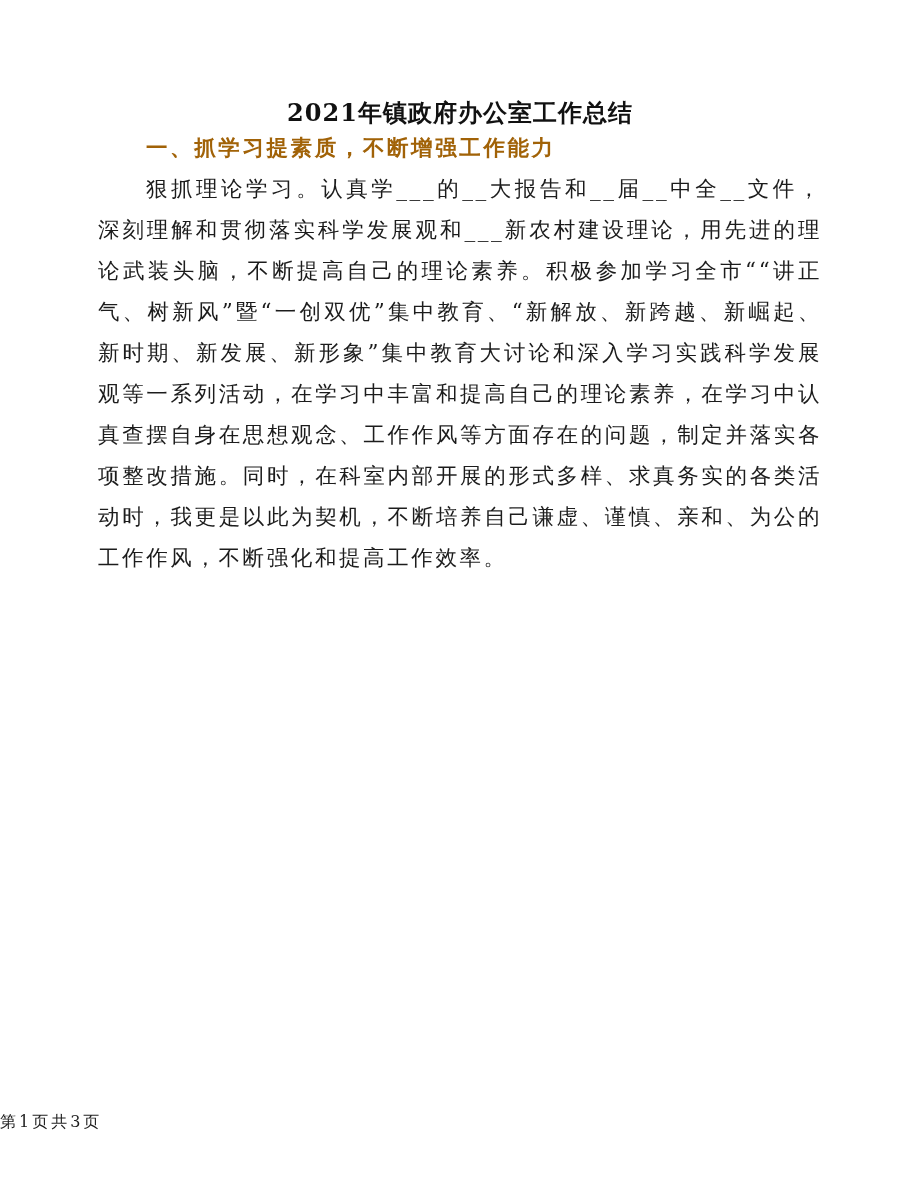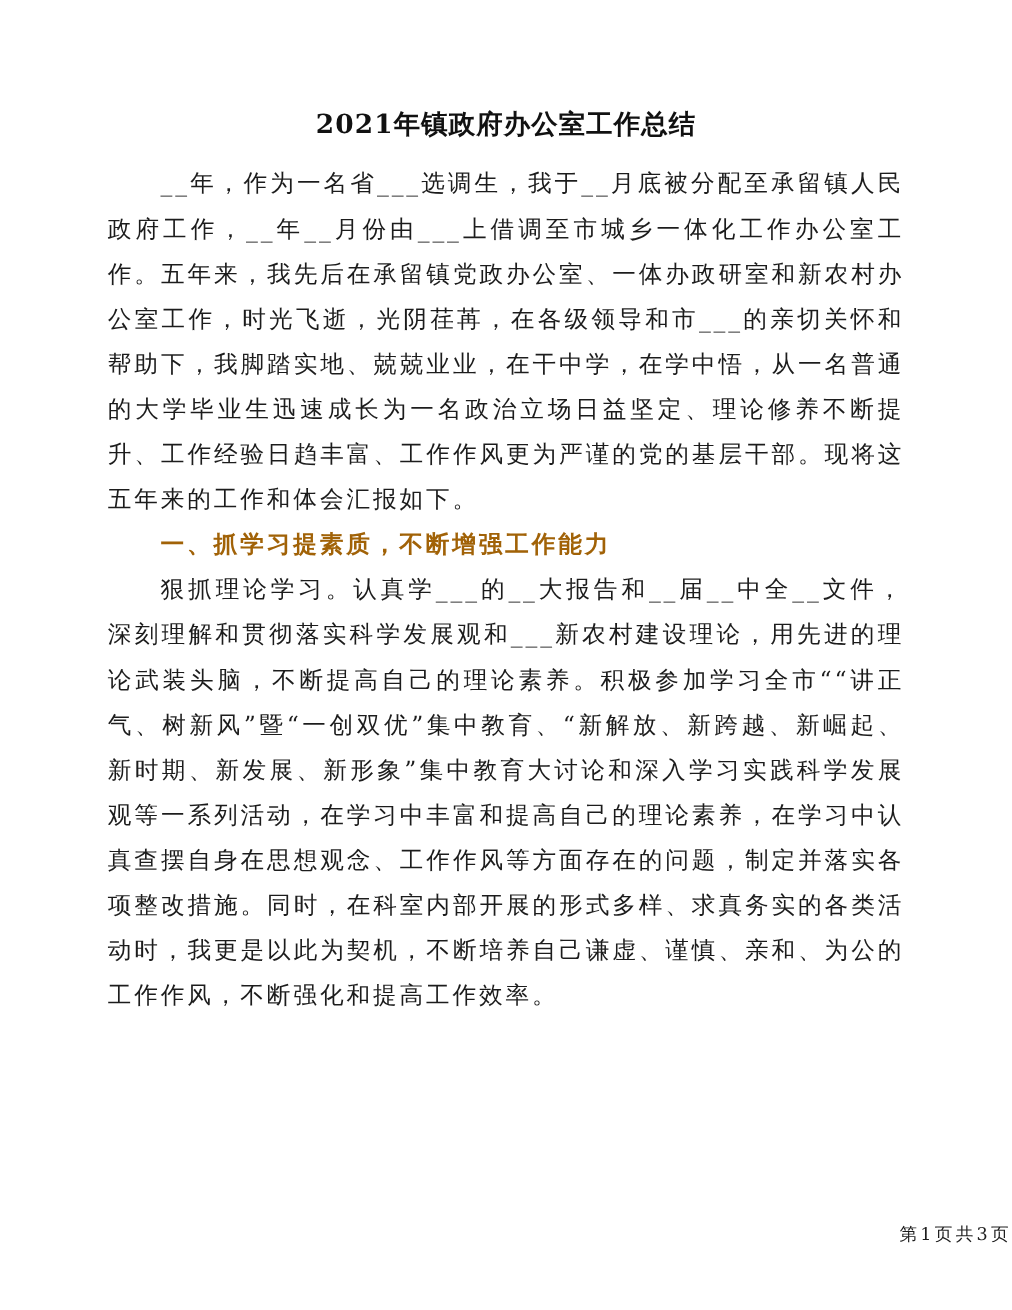--- a/index.html
+++ b/index.html
@@ -52,33 +52,32 @@
     letter-spacing: 2.6px;
     font-weight: bold;
     text-indent: 48px;
     color: #a16207;
   }
   .footer {
     position: absolute;
     left: 0;
     top: 1112px;
     width: 100%;
-    text-align: right;
+    text-align: left;
     font-size: 16px;
     line-height: 20px;
     letter-spacing: 3px;
     color: #1c1c1c;
   }
 </style>
 </head>
 <body>
 
 <div class="page">
   <div class="doc-content">
     <h1 class="doc-title">2021年镇政府办公室工作总结</h1>
-    <p class="para first">__年，作为一名省___选调生，我于__月底被分配至承留镇人民政府工作，__年__月份由___上借调至市城乡一体化工作办公室工作。五年来，我先后在承留镇党政办公室、一体办政研室和新农村办公室工作，时光飞逝，光阴荏苒，在各级领导和市___的亲切关怀和帮助下，我脚踏实地、兢兢业业，在干中学，在学中悟，从一名普通的大学毕业生迅速成长为一名政治立场日益坚定、理论修养不断提升、工作经验日趋丰富、工作作风更为严谨的党的基层干部。现将这五年来的工作和体会汇报如下。</p>
     <h2 class="heading">一、抓学习提素质，不断增强工作能力</h2>
     <p class="para">狠抓理论学习。认真学___的__大报告和__届__中全__文件，深刻理解和贯彻落实科学发展观和___新农村建设理论，用先进的理论武装头脑，不断提高自己的理论素养。积极参加学习全市““讲正气、树新风”暨“一创双优”集中教育、“新解放、新跨越、新崛起、新时期、新发展、新形象”集中教育大讨论和深入学习实践科学发展观等一系列活动，在学习中丰富和提高自己的理论素养，在学习中认真查摆自身在思想观念、工作作风等方面存在的问题，制定并落实各项整改措施。同时，在科室内部开展的形式多样、求真务实的各类活动时，我更是以此为契机，不断培养自己谦虚、谨慎、亲和、为公的工作作风，不断强化和提高工作效率。</p>
   </div>
   <div class="footer">
     <span>第1页共3页</span>
   </div>
 </div>
 
 </body></html>

